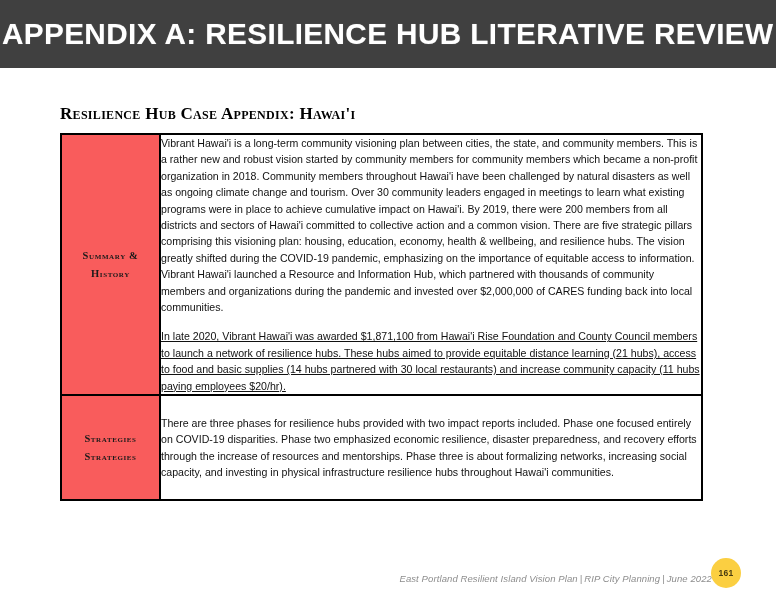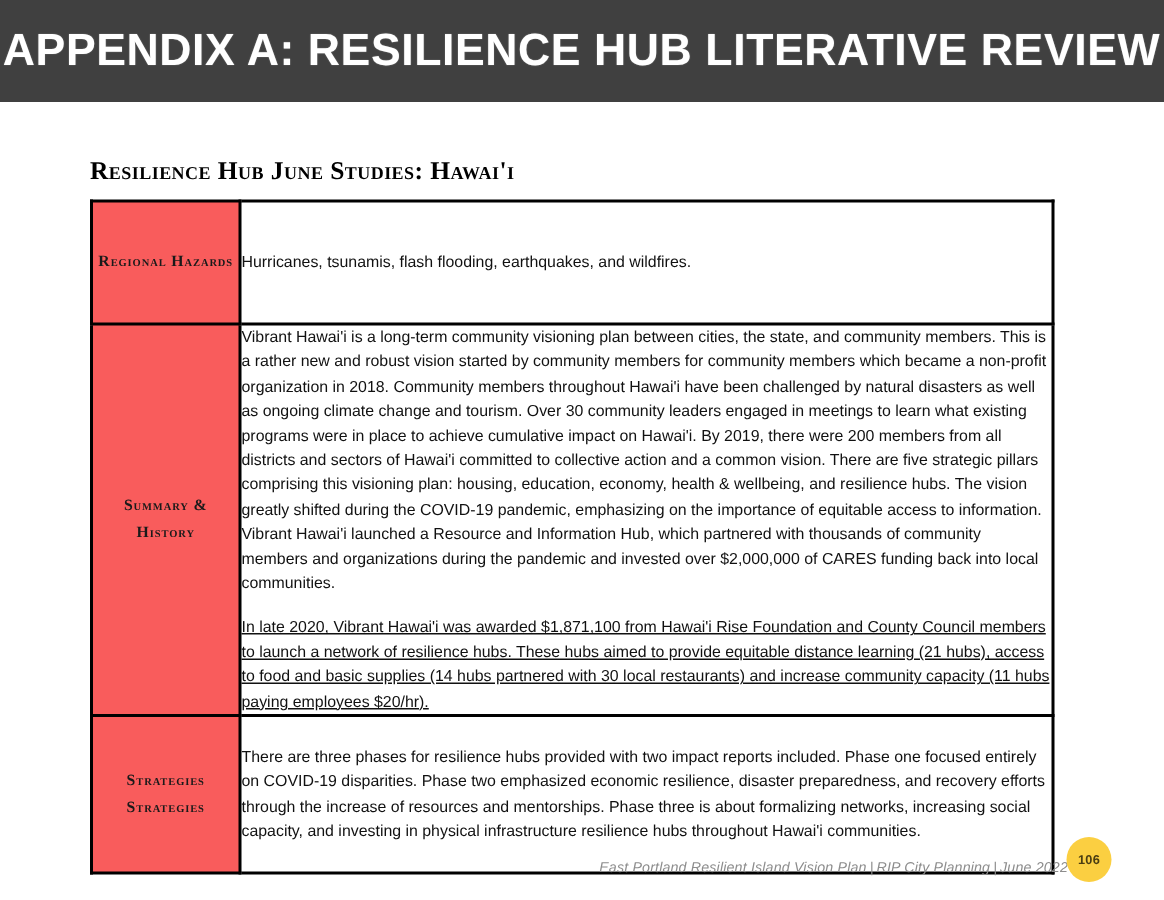--- a/index.html
+++ b/index.html
@@ -158,32 +158,24 @@
     letter-spacing: 0.2px;
   }
 </style>
 </head>
 <body>
 
 <div class="banner">
   <div class="banner-title">Appendix A: Resilience Hub Literative Review</div>
 </div>
 
-<div class="section-heading">Resilience Hub June Studies: Hawai'i</div>
+<div class="section-heading">Resilience Hub Case Appendix: Hawai'i</div>
 
 <table class="case-table">
   <tbody>
-    <tr class="row-hazards">
-      <td class="label-cell">
-        <span class="label-text">Regional Hazards</span>
-      </td>
-      <td class="body-cell centered">
-        <p class="body-text">Hurricanes, tsunamis, flash flooding, earthquakes, and wildfires.</p>
-      </td>
-    </tr>
 
     <tr class="row-summary">
       <td class="label-cell">
         <span class="label-text">Summary &amp; History</span>
       </td>
       <td class="body-cell">
         <p class="body-text">Vibrant Hawai'i is a long-term community visioning plan between cities, the state, and community members. This is a rather new and robust vision started by community members for community members which became a non-profit organization in 2018. Community members throughout Hawai'i have been challenged by natural disasters as well as ongoing climate change and tourism. Over 30 community leaders engaged in meetings to learn what existing programs were in place to achieve cumulative impact on Hawai'i. By 2019, there were 200 members from all districts and sectors of Hawai'i committed to collective action and a common vision. There are five strategic pillars comprising this visioning plan: housing, education, economy, health &amp; wellbeing, and resilience hubs. The vision greatly shifted during the COVID-19 pandemic, emphasizing on the importance of equitable access to information. Vibrant Hawai'i launched a Resource and Information Hub, which partnered with thousands of community members and organizations during the pandemic and invested over $2,000,000 of CARES funding back into local communities.</p>
         <p class="body-text">In late 2020, Vibrant Hawai'i was awarded $1,871,100 from Hawai'i Rise Foundation and County Council members to launch a network of resilience hubs. These hubs aimed to provide equitable distance learning (21 hubs), access to food and basic supplies (14 hubs partnered with 30 local restaurants) and increase community capacity (11 hubs paying employees $20/hr).</p>
       </td>
     </tr>
@@ -199,14 +191,14 @@
   </tbody>
 </table>
 
 <div class="footer">
   <div class="footer-text">
     <span>East Portland Resilient Island Vision Plan</span><span class="footer-sep">|</span><span>RIP City Planning</span><span class="footer-sep">|</span><span>June 2022</span>
   </div>
 </div>
 
 <div class="page-badge">
-  <span class="page-badge-number">106</span>
+  <span class="page-badge-number">161</span>
 </div>
 
 </body></html>

